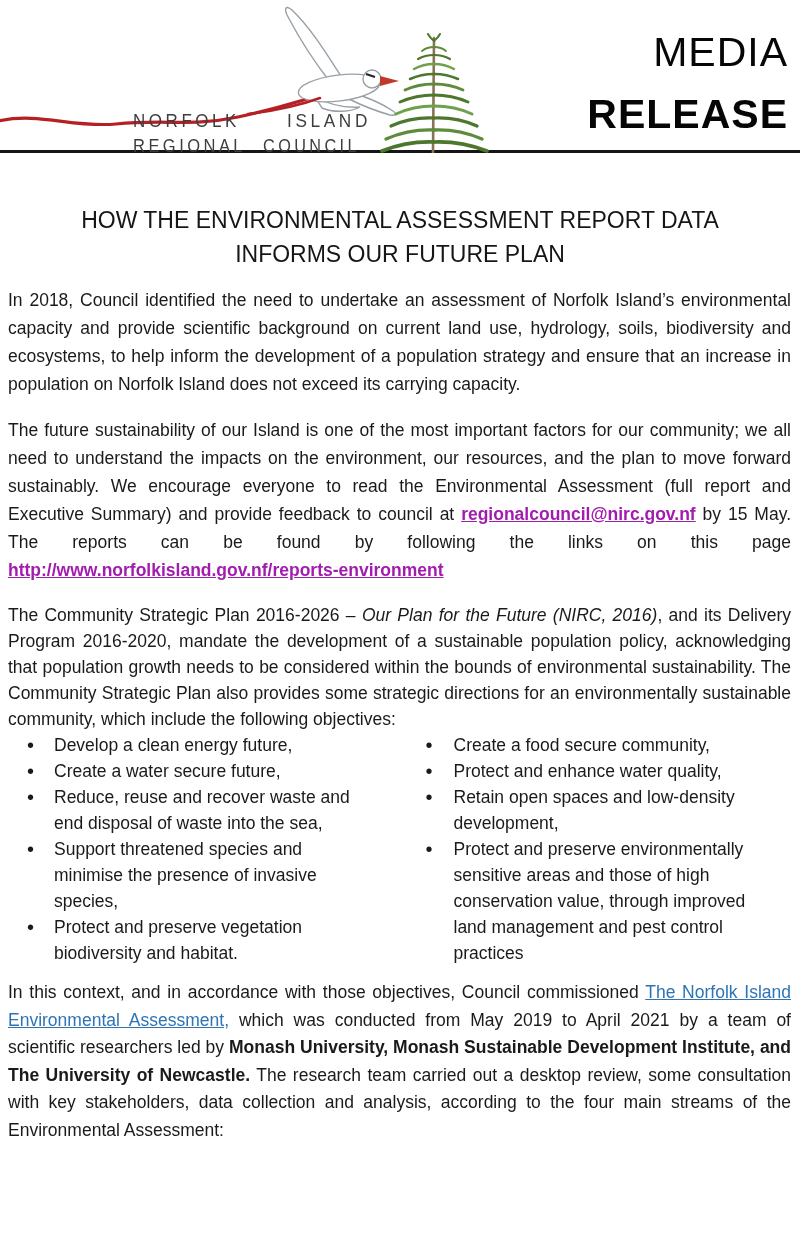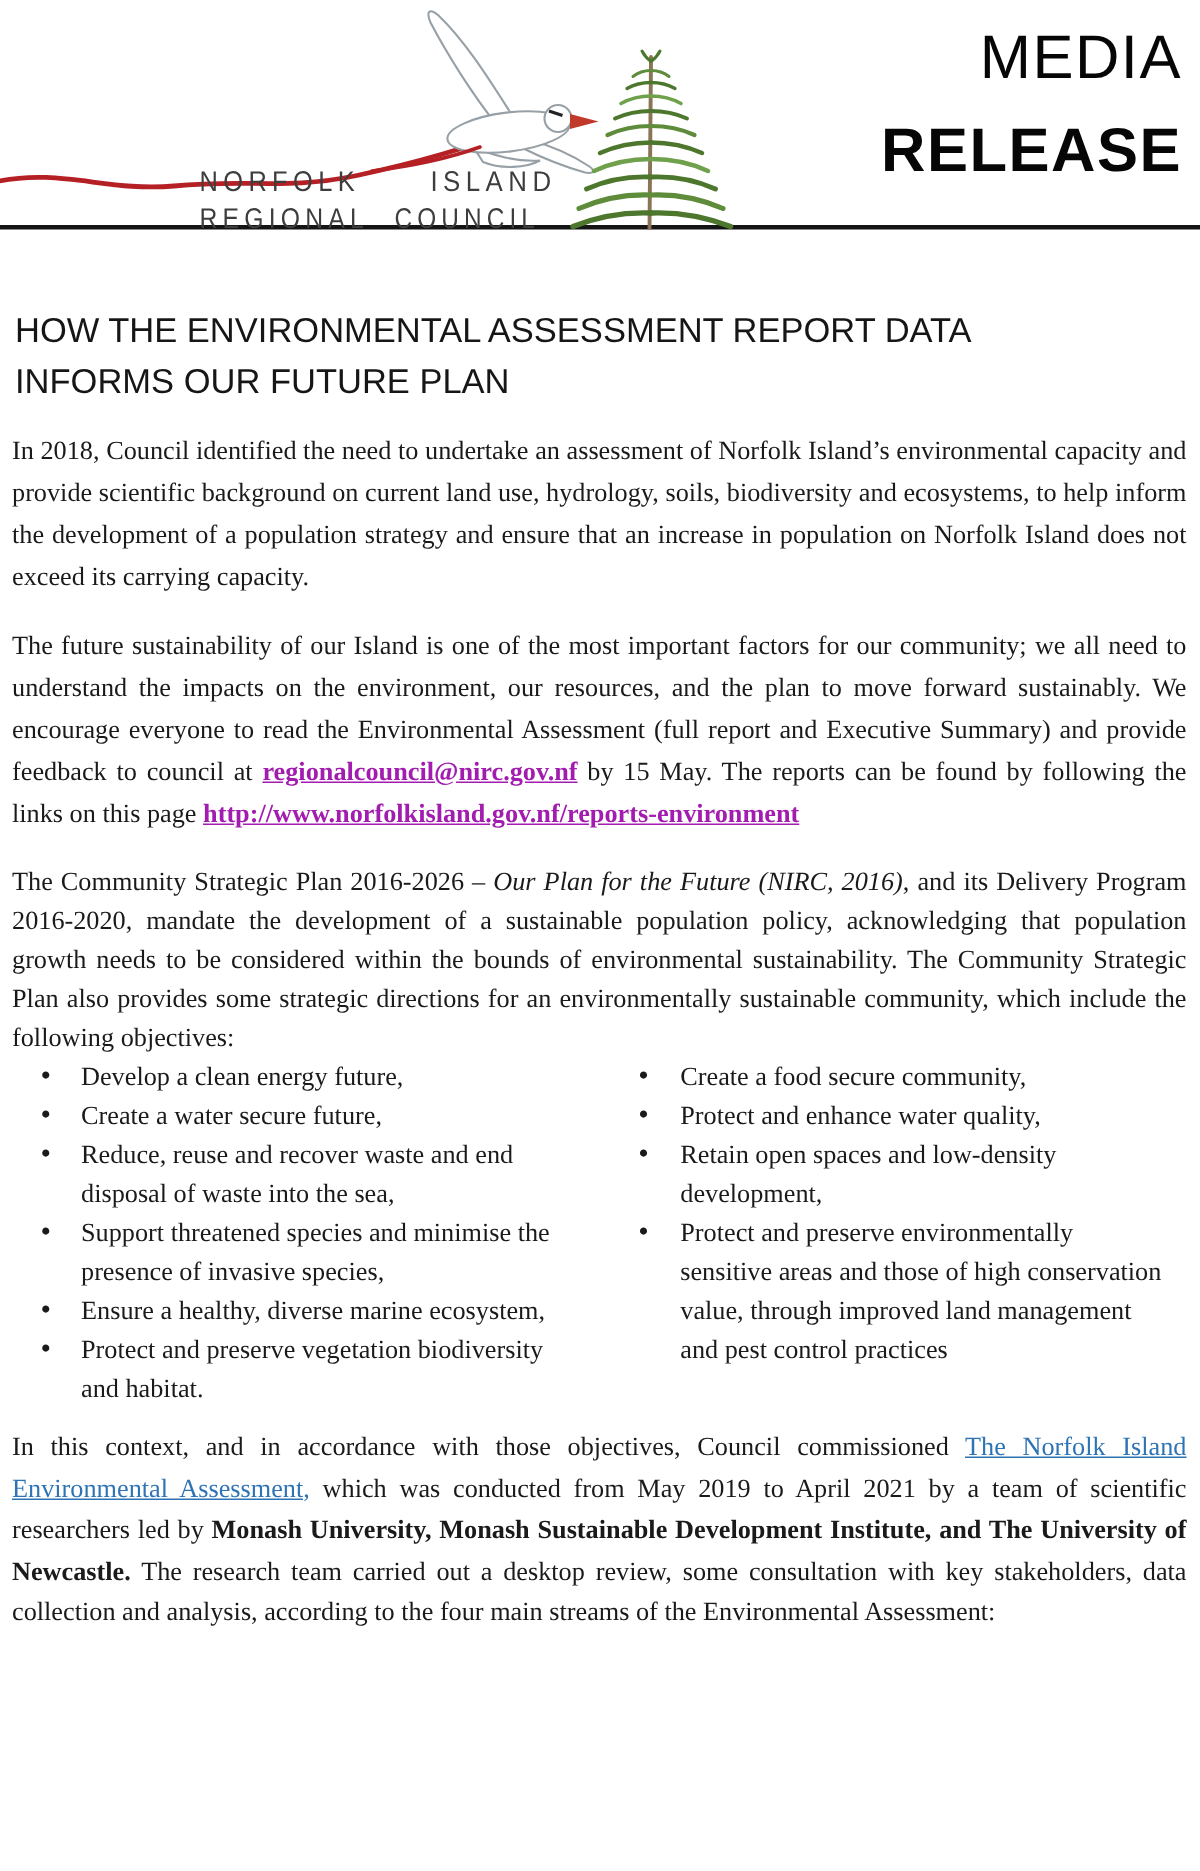--- a/index.html
+++ b/index.html
@@ -17,42 +17,42 @@
 
   
   .header {
     position: relative;
     height: 153px;
     border-bottom: 3px solid #151515;
   }
   .logo-svg { position: absolute; left: 0; top: 0; }
   .masthead {
     position: absolute;
-    top: 16px;
+    top: 30px;
     right: 12px;
     text-align: right;
     font-size: 41px;
     line-height: 44px;
     letter-spacing: 1px;
     color: #060606;
   }
   .masthead .line2 { margin-top: 18px; font-weight: bold; }
 
   
   .doc-title {
     margin: 50px 10px 0 10px;
-    text-align: left;
+    text-align: center;
     font-size: 23px;
     line-height: 34px;
     font-weight: 400;
     color: #161616;
   }
 
   
-  .content { padding: 0 9px 0 8px; font-family: Liberation Serif, serif; }
+  .content { padding: 0 9px 0 8px; }
   .para {
     font-size: 17.5px;
     line-height: 28px;
     text-align: justify;
     text-justify: inter-word;
   }
   .p1 { margin-top: 15px; }
   .p2 { margin-top: 18px; }
   .p3 { margin-top: 18px; line-height: 26px; }
   .p4 { margin-top: 13px; line-height: 27.5px; }
@@ -181,21 +181,20 @@
 
     <p class="para p3"><span>The Community Strategic Plan 2016-2026 – </span><span class="italic">Our Plan for the Future (NIRC, 2016)</span><span>, and its Delivery Program 2016-2020, mandate the development of a sustainable population policy, acknowledging that population growth needs to be considered within the bounds of environmental sustainability. The Community Strategic Plan also provides some strategic directions for an environmentally sustainable community, which include the following objectives:</span></p>
 
     <div class="objectives">
       <div class="obj-col left">
         <ul>
           <li>Develop a clean energy future,</li>
           <li>Create a water secure future,</li>
           <li>Reduce, reuse and recover waste and end disposal of waste into the sea,</li>
           <li>Support threatened species and minimise the presence of invasive species,</li>
-          <li>Ensure a healthy, diverse marine ecosystem,</li>
           <li>Protect and preserve vegetation biodiversity and habitat.</li>
         </ul>
       </div>
       <div class="obj-col right">
         <ul>
           <li>Create a food secure community,</li>
           <li>Protect and enhance water quality,</li>
           <li>Retain open spaces and low-density development,</li>
           <li>Protect and preserve environmentally sensitive areas and those of high conservation value, through improved land management and pest control practices</li>
         </ul>

